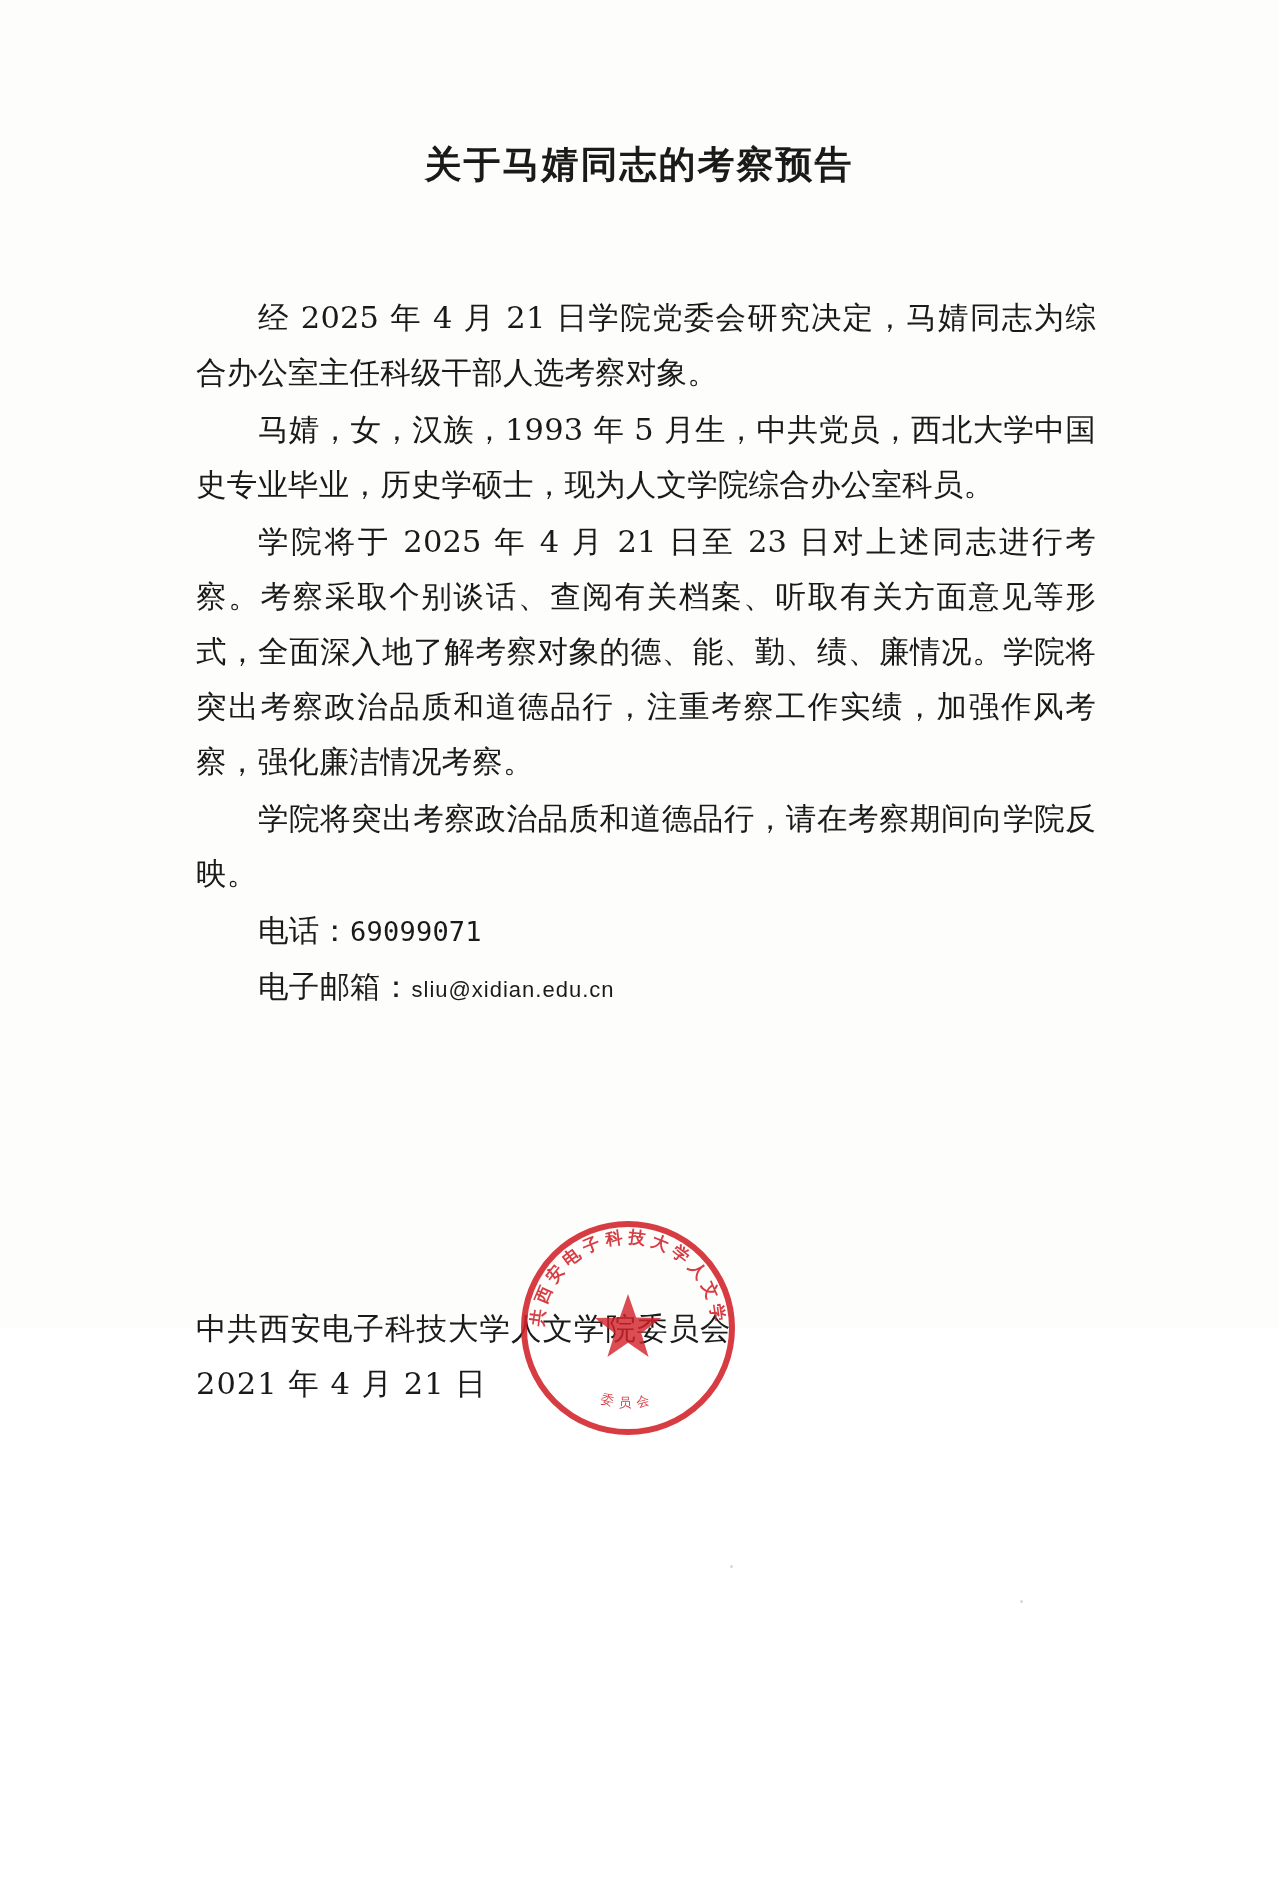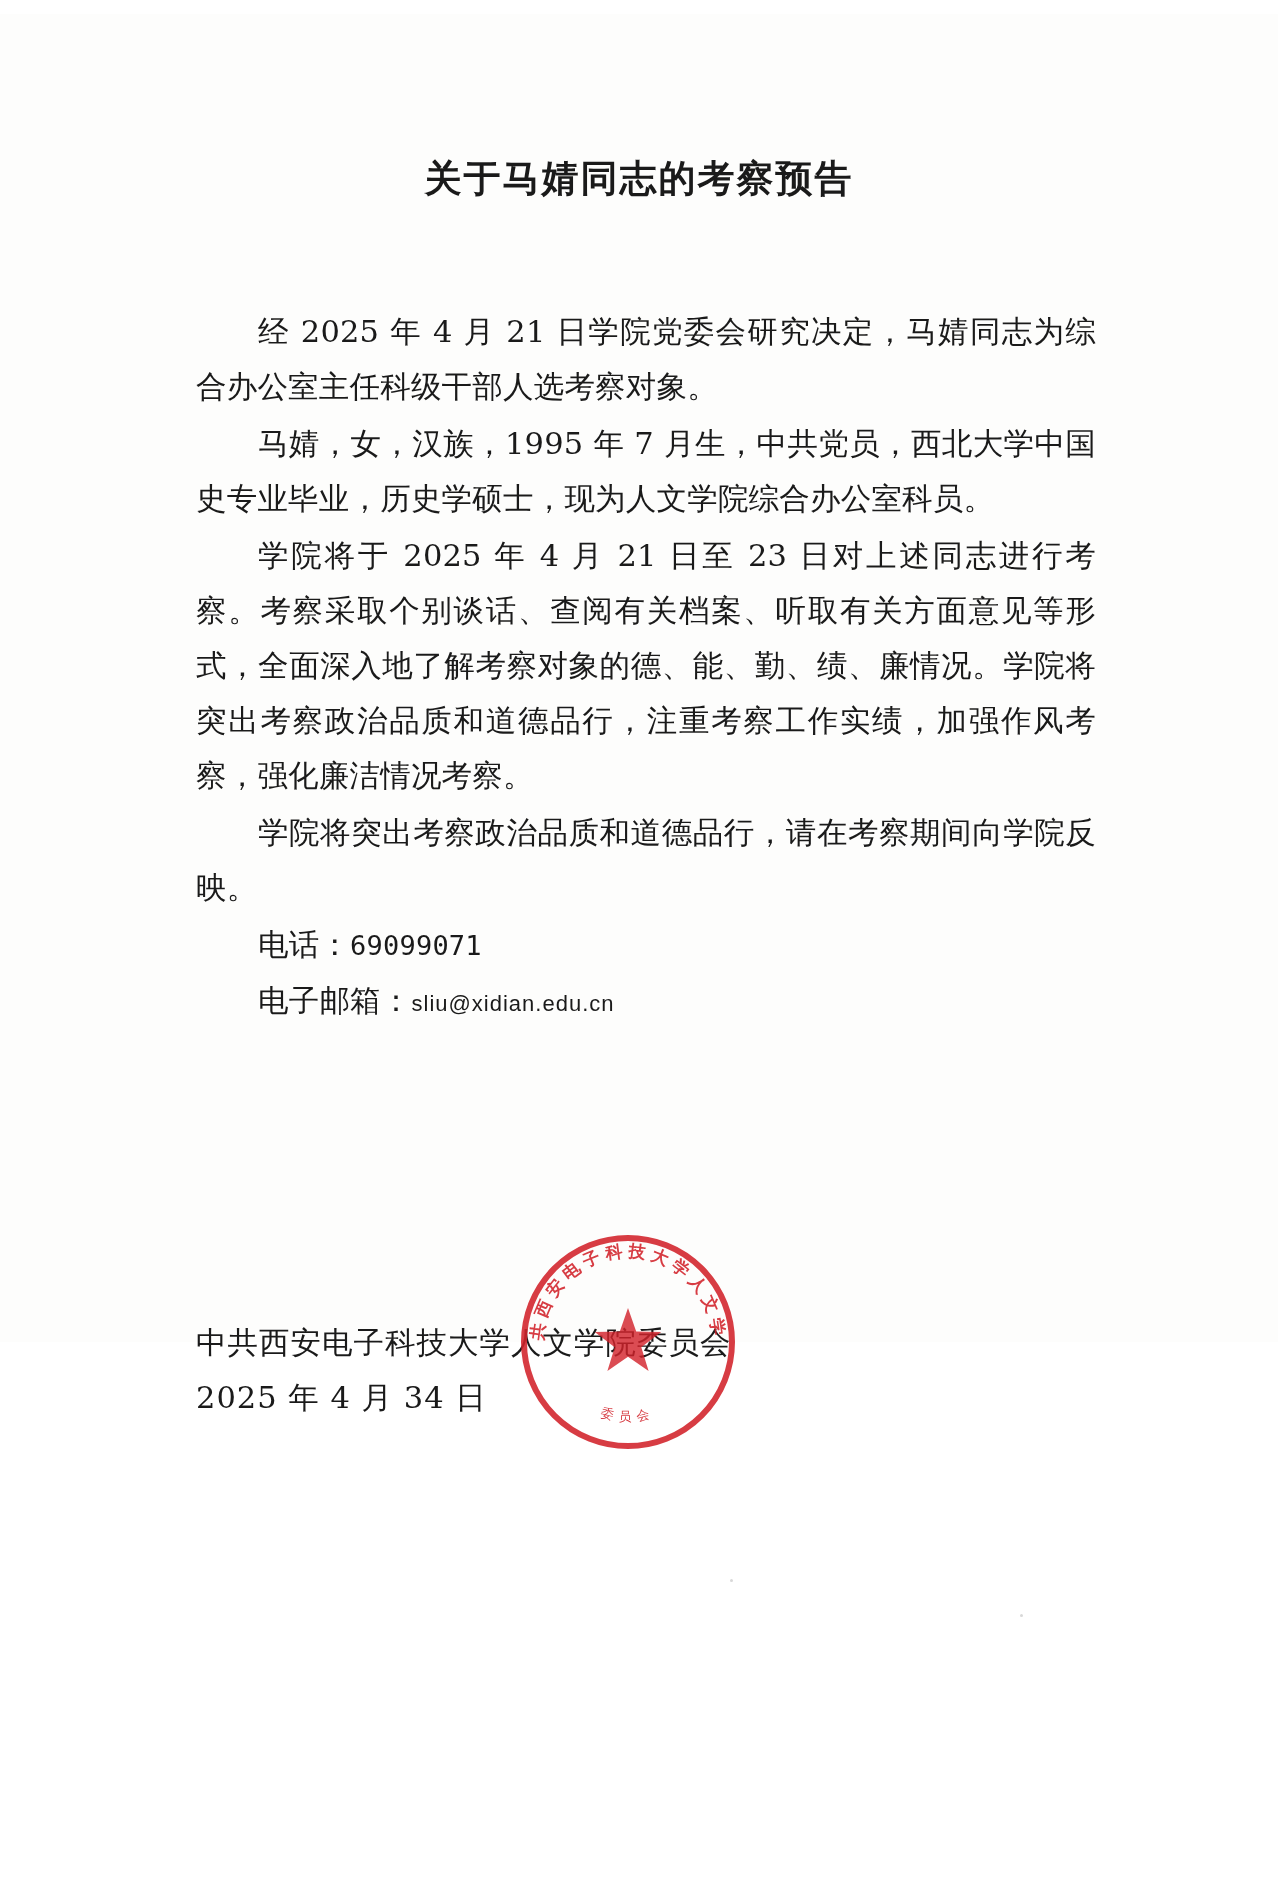--- a/index.html
+++ b/index.html
@@ -11,21 +11,21 @@
     width: 1278px;
     height: 1878px;
     position: relative;
     font-family: "DejaVu Serif", "Liberation Serif", serif;
     color: #1a1a1a;
     overflow: hidden;
   }
   .page {
     position: absolute;
     left: 0;
-    top: 14px;
+    top: 0;
     width: 1278px;
     height: 1328px;
     background: #fdfdfc;
   }
   .doc-title {
     position: absolute;
     left: 0;
     top: 140px;
     width: 1278px;
     text-align: center;
@@ -109,32 +109,32 @@
 </style>
 </head>
 <body>
 
 <div class="page">
 
   <div class="doc-title">关于马婧同志的考察预告</div>
 
   <div class="body-block">
     <p class="para">经 2025 年 4 月 21 日学院党委会研究决定，马婧同志为综合办公室主任科级干部人选考察对象。</p>
-    <p class="para">马婧，女，汉族，1995 年 7 月生，中共党员，西北大学中国史专业毕业，历史学硕士，现为人文学院综合办公室科员。</p>
+    <p class="para">马婧，女，汉族，1993 年 5 月生，中共党员，西北大学中国史专业毕业，历史学硕士，现为人文学院综合办公室科员。</p>
     <p class="para">学院将于 2025 年 4 月 21 日至 23 日对上述同志进行考察。考察采取个别谈话、查阅有关档案、听取有关方面意见等形式，全面深入地了解考察对象的德、能、勤、绩、廉情况。学院将突出考察政治品质和道德品行，注重考察工作实绩，加强作风考察，强化廉洁情况考察。</p>
     <p class="para">学院将突出考察政治品质和道德品行，请在考察期间向学院反映。</p>
 
     <p class="contact"><span class="label">电话：</span><span style="font-family:'DejaVu Sans Mono','Liberation Mono',monospace;font-size:27px;">69099071</span></p>
 
     <p class="contact"><span class="label">电子邮箱：</span><span style="font-family:Liberation Sans, sans-serif;font-size:22px;letter-spacing:1px;">sliu@xidian.edu.cn</span></p>
   </div>
 
   <div class="signature">
     <div class="sig-line">中共西安电子科技大学人文学院委员会</div>
-    <div class="sig-date">2025 年 4 月 34 日</div>
+    <div class="sig-date">2021 年 4 月 21 日</div>
   </div>
 
   <div class="seal">
     <svg width="224" height="224" viewBox="0 0 224 224" xmlns="http://www.w3.org/2000/svg">
       <defs>
         <path id="sealArcTop" d="M 27,112 A 85,85 0 0 1 197,112" fill="none"></path>
         <path id="sealArcBottom" d="M 33,112 A 79,79 0 0 0 191,112" fill="none"></path>
       </defs>
       <g opacity="0.88">
         <circle cx="112" cy="112" r="104" fill="none" stroke="#d2222a" stroke-width="6"></circle>

